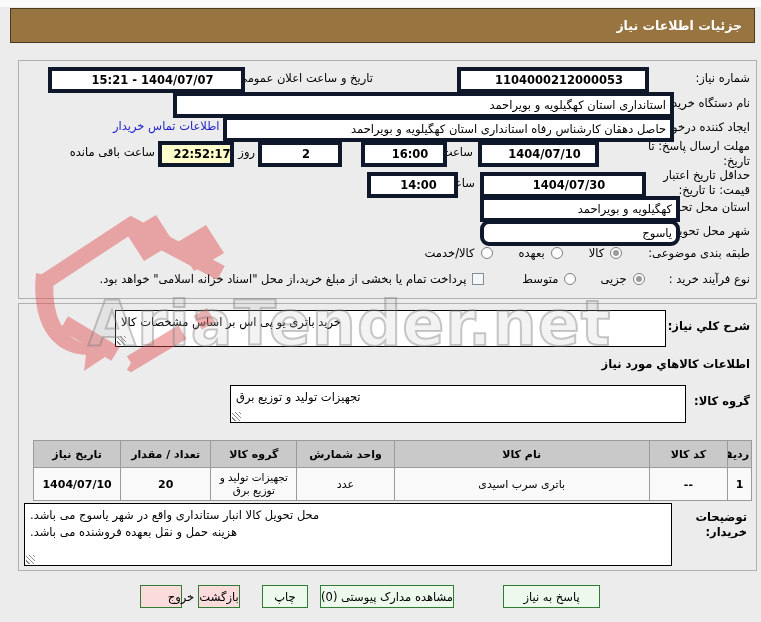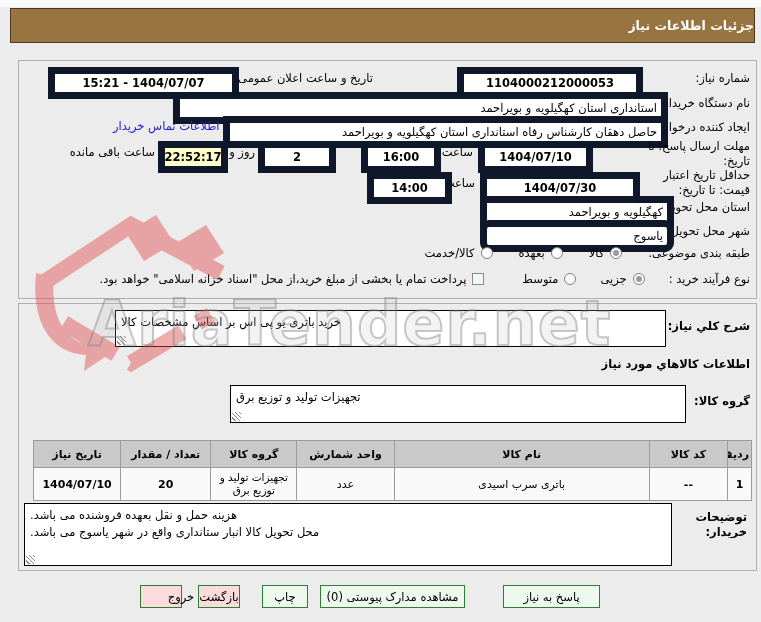--- a/index.html
+++ b/index.html
@@ -9,31 +9,31 @@
     font-family:"DejaVu Sans","Liberation Sans",sans-serif;
     font-size:11.5px;color:#000;
   }
   .abs{position:absolute;}
   .top-strip{left:0;top:0;width:761px;height:7px;background:#fafafa;}
   .header-bar{
     left:10px;top:8px;width:745px;height:35px;
     background:var(--header-bg,#977440);
     border:1px solid #4a3a20;
     display:flex;align-items:center;justify-content:flex-start;
-    padding-right:0;box-sizing:border-box;
+    padding-right:12px;box-sizing:border-box;
     color:#fff;font-weight:bold;font-size:12.5px;
   }
   .panel{border:1px solid #b0b0b0;background:transparent;}
   .lbl{position:absolute;white-space:nowrap;color:#000;}
   .lbl.wrap{white-space:normal;text-align:right;line-height:1.3;}
   .bold{font-weight:bold;}
   .tbox{
-    position:absolute;height:18px;background:#fff;border:7px solid #0f172a;
+    position:absolute;height:18px;background:#fff;border:4px solid #0f172a;
     display:flex;align-items:center;justify-content:center;
-    font-size:11.5px;box-sizing:content-box;overflow:hidden;
+    font-size:11.5px;box-sizing:content-box;overflow:hidden;padding-left:12px;
   }
   .tbox.fill-r{justify-content:flex-start;padding-right:4px;}
   .tbox.num{font-weight:700;}
   .tbox.yellow{background:var(--countdown-bg,#ffffcc);font-weight:700;}
   .tarea{
     position:absolute;background:#fff;border:1px solid #000;
     padding:3px 5px;box-sizing:border-box;text-align:left;line-height:1.45;
     overflow:hidden;
   }
   .rz{
@@ -209,27 +209,27 @@
       <td class="txt">عدد</td>
       <td class="txt" style="font-size:10.5px;line-height:1.25;">تجهیزات تولید و توزیع برق</td>
       <td>20</td>
       <td>1404/07/10</td>
     </tr>
   </tbody>
 </table>
 
 <span class="lbl wrap bold" style="right:14px;top:510px;width:58px;">توضیحات خریدار:</span>
 <div class="tarea" style="left:24px;top:503px;width:648px;height:63px;">
+  <div>محل تحویل کالا انبار ستانداری واقع در شهر یاسوج می باشد.</div>
   <div>هزینه حمل و نقل بعهده فروشنده می باشد.</div>
-  <div>محل تحویل کالا انبار ستانداری واقع در شهر یاسوج می باشد.</div>
   <span class="rz"></span>
 </div>
 
 <button class="btn" style="left:503px;width:97px;">پاسخ به نیاز</button>
-<button class="btn" style="left:320px;width:145px;">مشاهده مدارک پیوستی (0)</button>
+<button class="btn" style="left:320px;width:134px;">مشاهده مدارک پیوستی (0)</button>
 <button class="btn" style="left:262px;width:46px;">چاپ</button>
 <button class="btn pink" style="left:198px;width:42px;">بازگشت</button>
 <button class="btn pink" style="left:140px;width:33px;padding-left:40px;">خروج</button>
 
 <div class="watermark">
   <svg class="wm-logo" width="255" height="195" viewBox="0 0 255 195">
     <g stroke="#e14b4b" fill="none" stroke-width="16">
       <path d="M40 78 L125 22 L215 70"></path>
       <path d="M58 120 L125 160 L205 112" stroke-dasharray="60 18"></path>
     </g>

